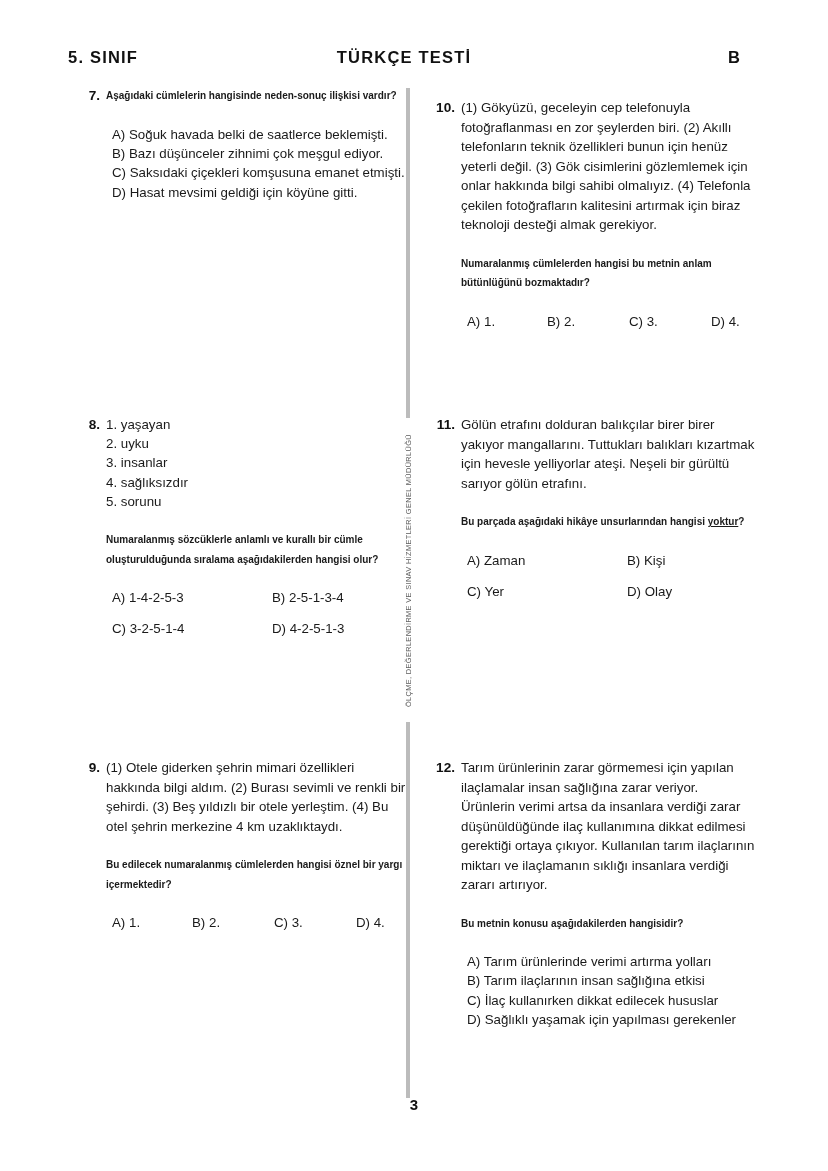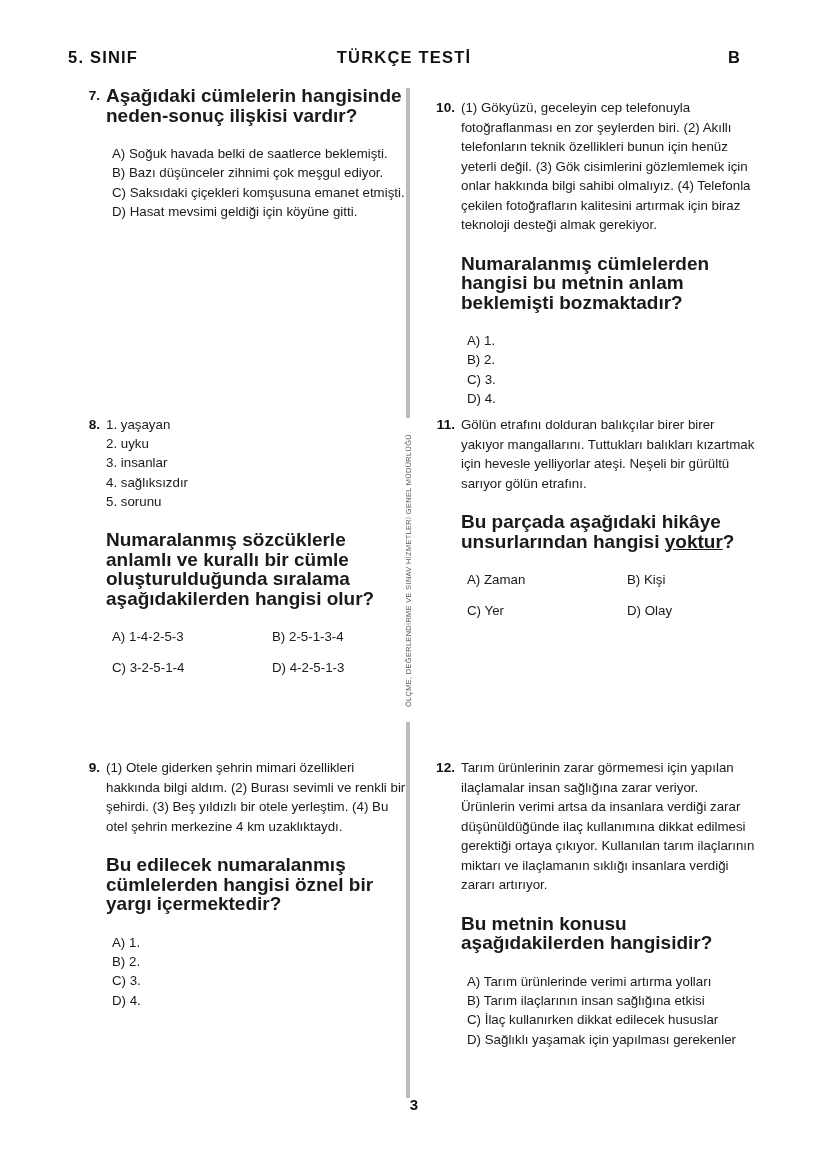--- a/index.html
+++ b/index.html
@@ -119,21 +119,21 @@
     text-align: right;
   }
   .q-num.w2 { width: 22px; }
   .q-num.w3 { width: 30px; }
   .q-content {
     flex: 1 1 auto;
     padding-left: 6px;
   }
 
   .q-stem {
-    font-size: 19px;
+    font-size: 10px;
     line-height: 19.5px;
     color: #1a1a1a;
     text-align: left;
   }
   .q-stem.bold { font-weight: bold; }
   .q-stem u { text-decoration: underline; }
 
   .q-passage {
     font-size: 13.3px;
     line-height: 19.5px;
@@ -161,21 +161,20 @@
     row-gap: 12px;
   }
   .options-grid2 .opt {
     font-size: 13.3px;
     line-height: 19.4px;
     color: #1a1a1a;
     white-space: nowrap;
   }
   .options-row4 {
     display: flex;
-    flex-direction: column;
   }
   .options-row4 .opt {
     font-size: 13.3px;
     line-height: 19.4px;
     color: #1a1a1a;
     white-space: nowrap;
   }
   .options-row4 .opt:nth-child(1) { width: 80px; }
   .options-row4 .opt:nth-child(2) { width: 82px; }
   .options-row4 .opt:nth-child(3) { width: 82px; }
@@ -268,21 +267,21 @@
 
   </div>
 
   <div class="column right">
 
     <div class="question" style="top:12px;">
       <div class="q-num w3">10.</div>
       <div class="q-content">
         <div class="q-passage">(1) Gökyüzü, geceleyin cep telefonuyla fotoğraflanması en zor şeylerden biri. (2) Akıllı telefonların teknik özellikleri bunun için henüz yeterli değil. (3) Gök cisimlerini gözlemlemek için onlar hakkında bilgi sahibi olmalıyız. (4) Telefonla çekilen fotoğrafların kalitesini artırmak için biraz teknoloji desteği almak gerekiyor.</div>
         <div class="q-gap-md"></div>
-        <div class="q-stem bold">Numaralanmış cümlelerden hangisi bu metnin anlam beklemişti bozmaktadır?</div>
+        <div class="q-stem bold">Numaralanmış cümlelerden hangisi bu metnin anlam bütünlüğünü bozmaktadır?</div>
         <div class="q-gap-md"></div>
         <div class="options-row4 opt-indent">
           <div class="opt">A) 1.</div>
           <div class="opt">B) 2.</div>
           <div class="opt">C) 3.</div>
           <div class="opt">D) 4.</div>
         </div>
       </div>
     </div>
 

